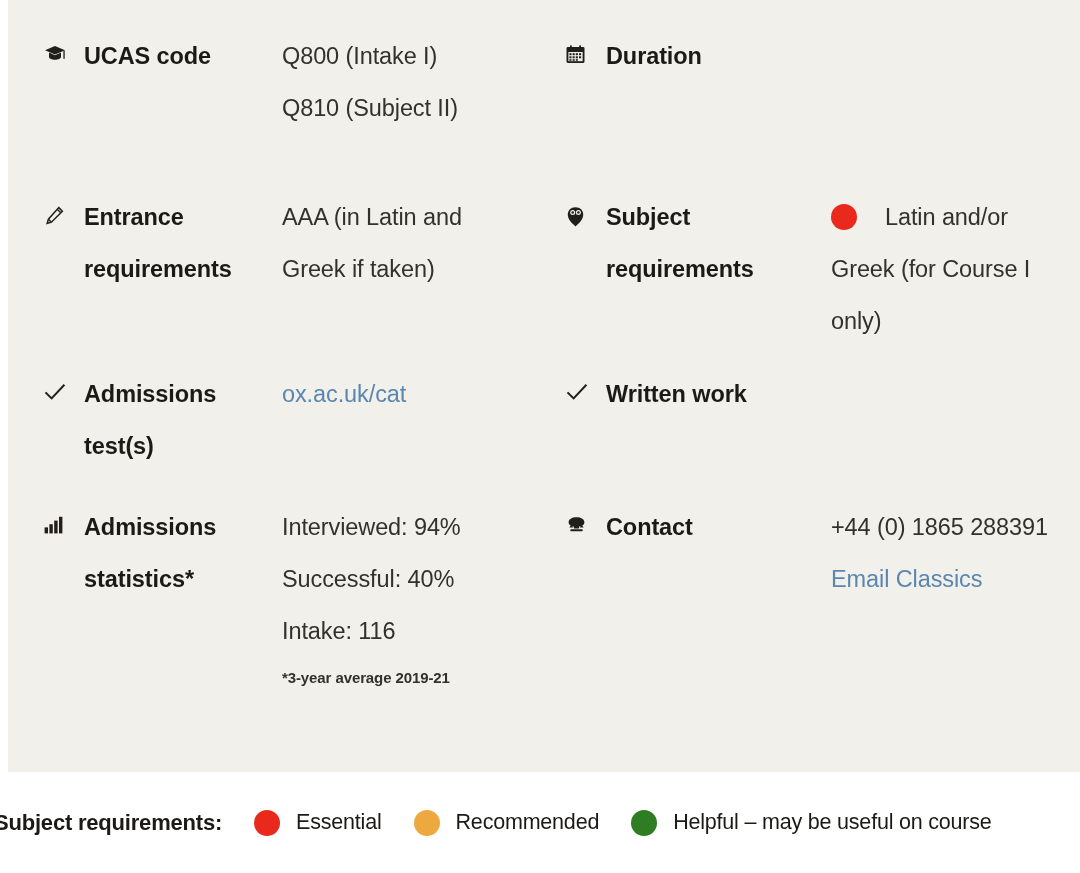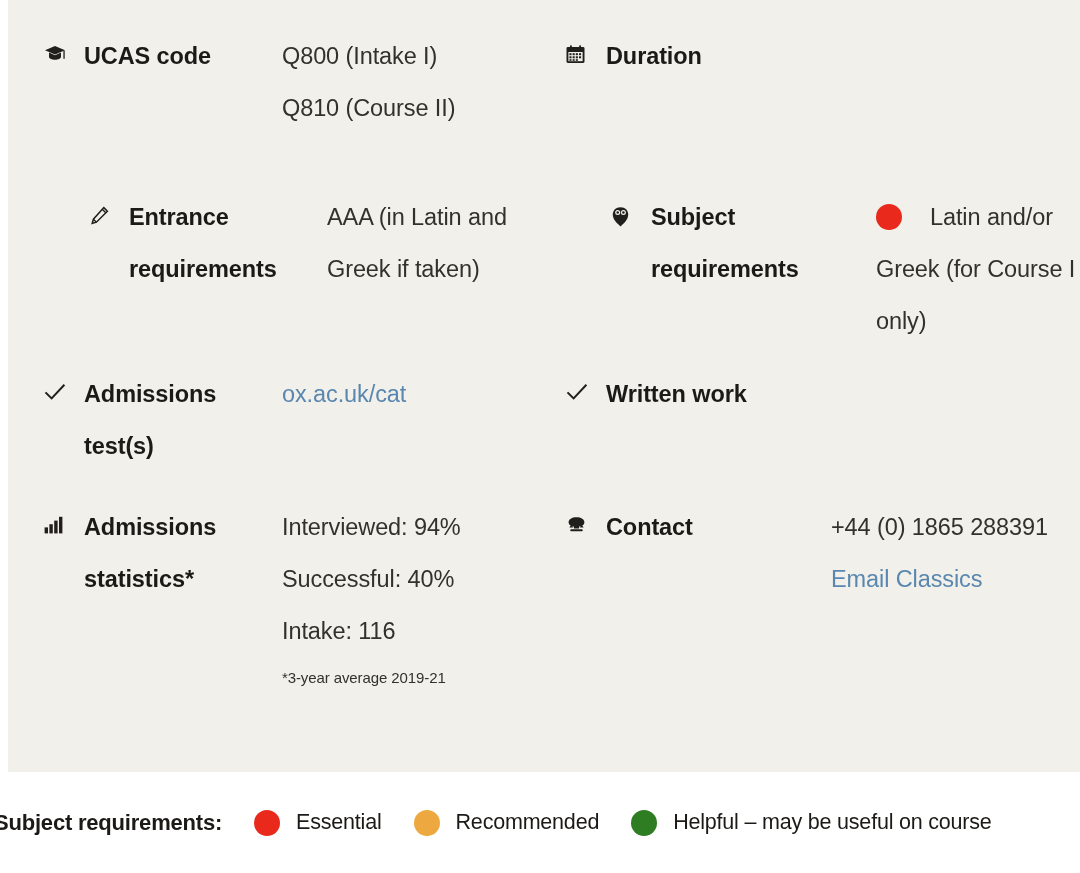--- a/index.html
+++ b/index.html
@@ -72,41 +72,42 @@
     color: #5a87b0;
     text-decoration: none;
   }
   .footnote {
     display: block;
     font-size: 15px;
     color: #33312d;
     line-height: 34px;
     margin-top: 4px;
     letter-spacing: -0.1px;
+    font-weight: bold;
   }
 
   .reqline {
     display: flex;
     align-items: flex-start;
   }
   .dot {
     display: inline-block;
     border-radius: 50%;
     flex: 0 0 auto;
   }
   .dot.val {
     width: 26px;
     height: 26px;
     margin-top: 13px;
     margin-right: 28px;
   }
 
   
   .r1 { margin-top: 30px; }
-  .r2 { margin-top: 57px; margin-left: 45px; }
+  .r2 { margin-top: 57px; }
   .r3 { margin-top: 21px; }
   .r4 { margin-top: 29px; }
 
   
   .legend {
     position: absolute;
     left: 0;
     top: 772px;
     width: 1080px;
     height: 101px;
@@ -153,21 +154,21 @@
       <div class="icon">
         <svg width="22" height="18" viewBox="0 0 22 18" aria-hidden="true">
           <path d="M11 1 L21 5.2 L11 9.4 L1 5.2 Z" fill="#211f1c"></path>
           <path d="M5 7.6 L5 11.8 C5 13.6 8 14.8 11 14.8 C14 14.8 17 13.6 17 11.8 L17 7.6 L11 10.2 Z" fill="#211f1c"></path>
           <rect x="19.4" y="5.6" width="1.3" height="8.2" fill="#211f1c"></rect>
         </svg>
       </div>
       <div class="label">UCAS code</div>
       <div class="value">
         <span class="line">Q800 (Intake I)</span>
-        <span class="line">Q810 (Course II)</span>
+        <span class="line">Q810 (Subject II)</span>
       </div>
     </div>
 
     <div class="cell right r1">
       <div class="icon">
         <svg width="19" height="19" viewBox="0 0 19 19" aria-hidden="true">
           <rect x="0.5" y="2" width="18" height="16" rx="1.4" fill="#211f1c"></rect>
           <rect x="2.4" y="7" width="14.2" height="9.2" fill="#f1f0ea"></rect>
           <g fill="#211f1c">
             <rect x="3.4" y="8.2" width="2.1" height="2"></rect>

